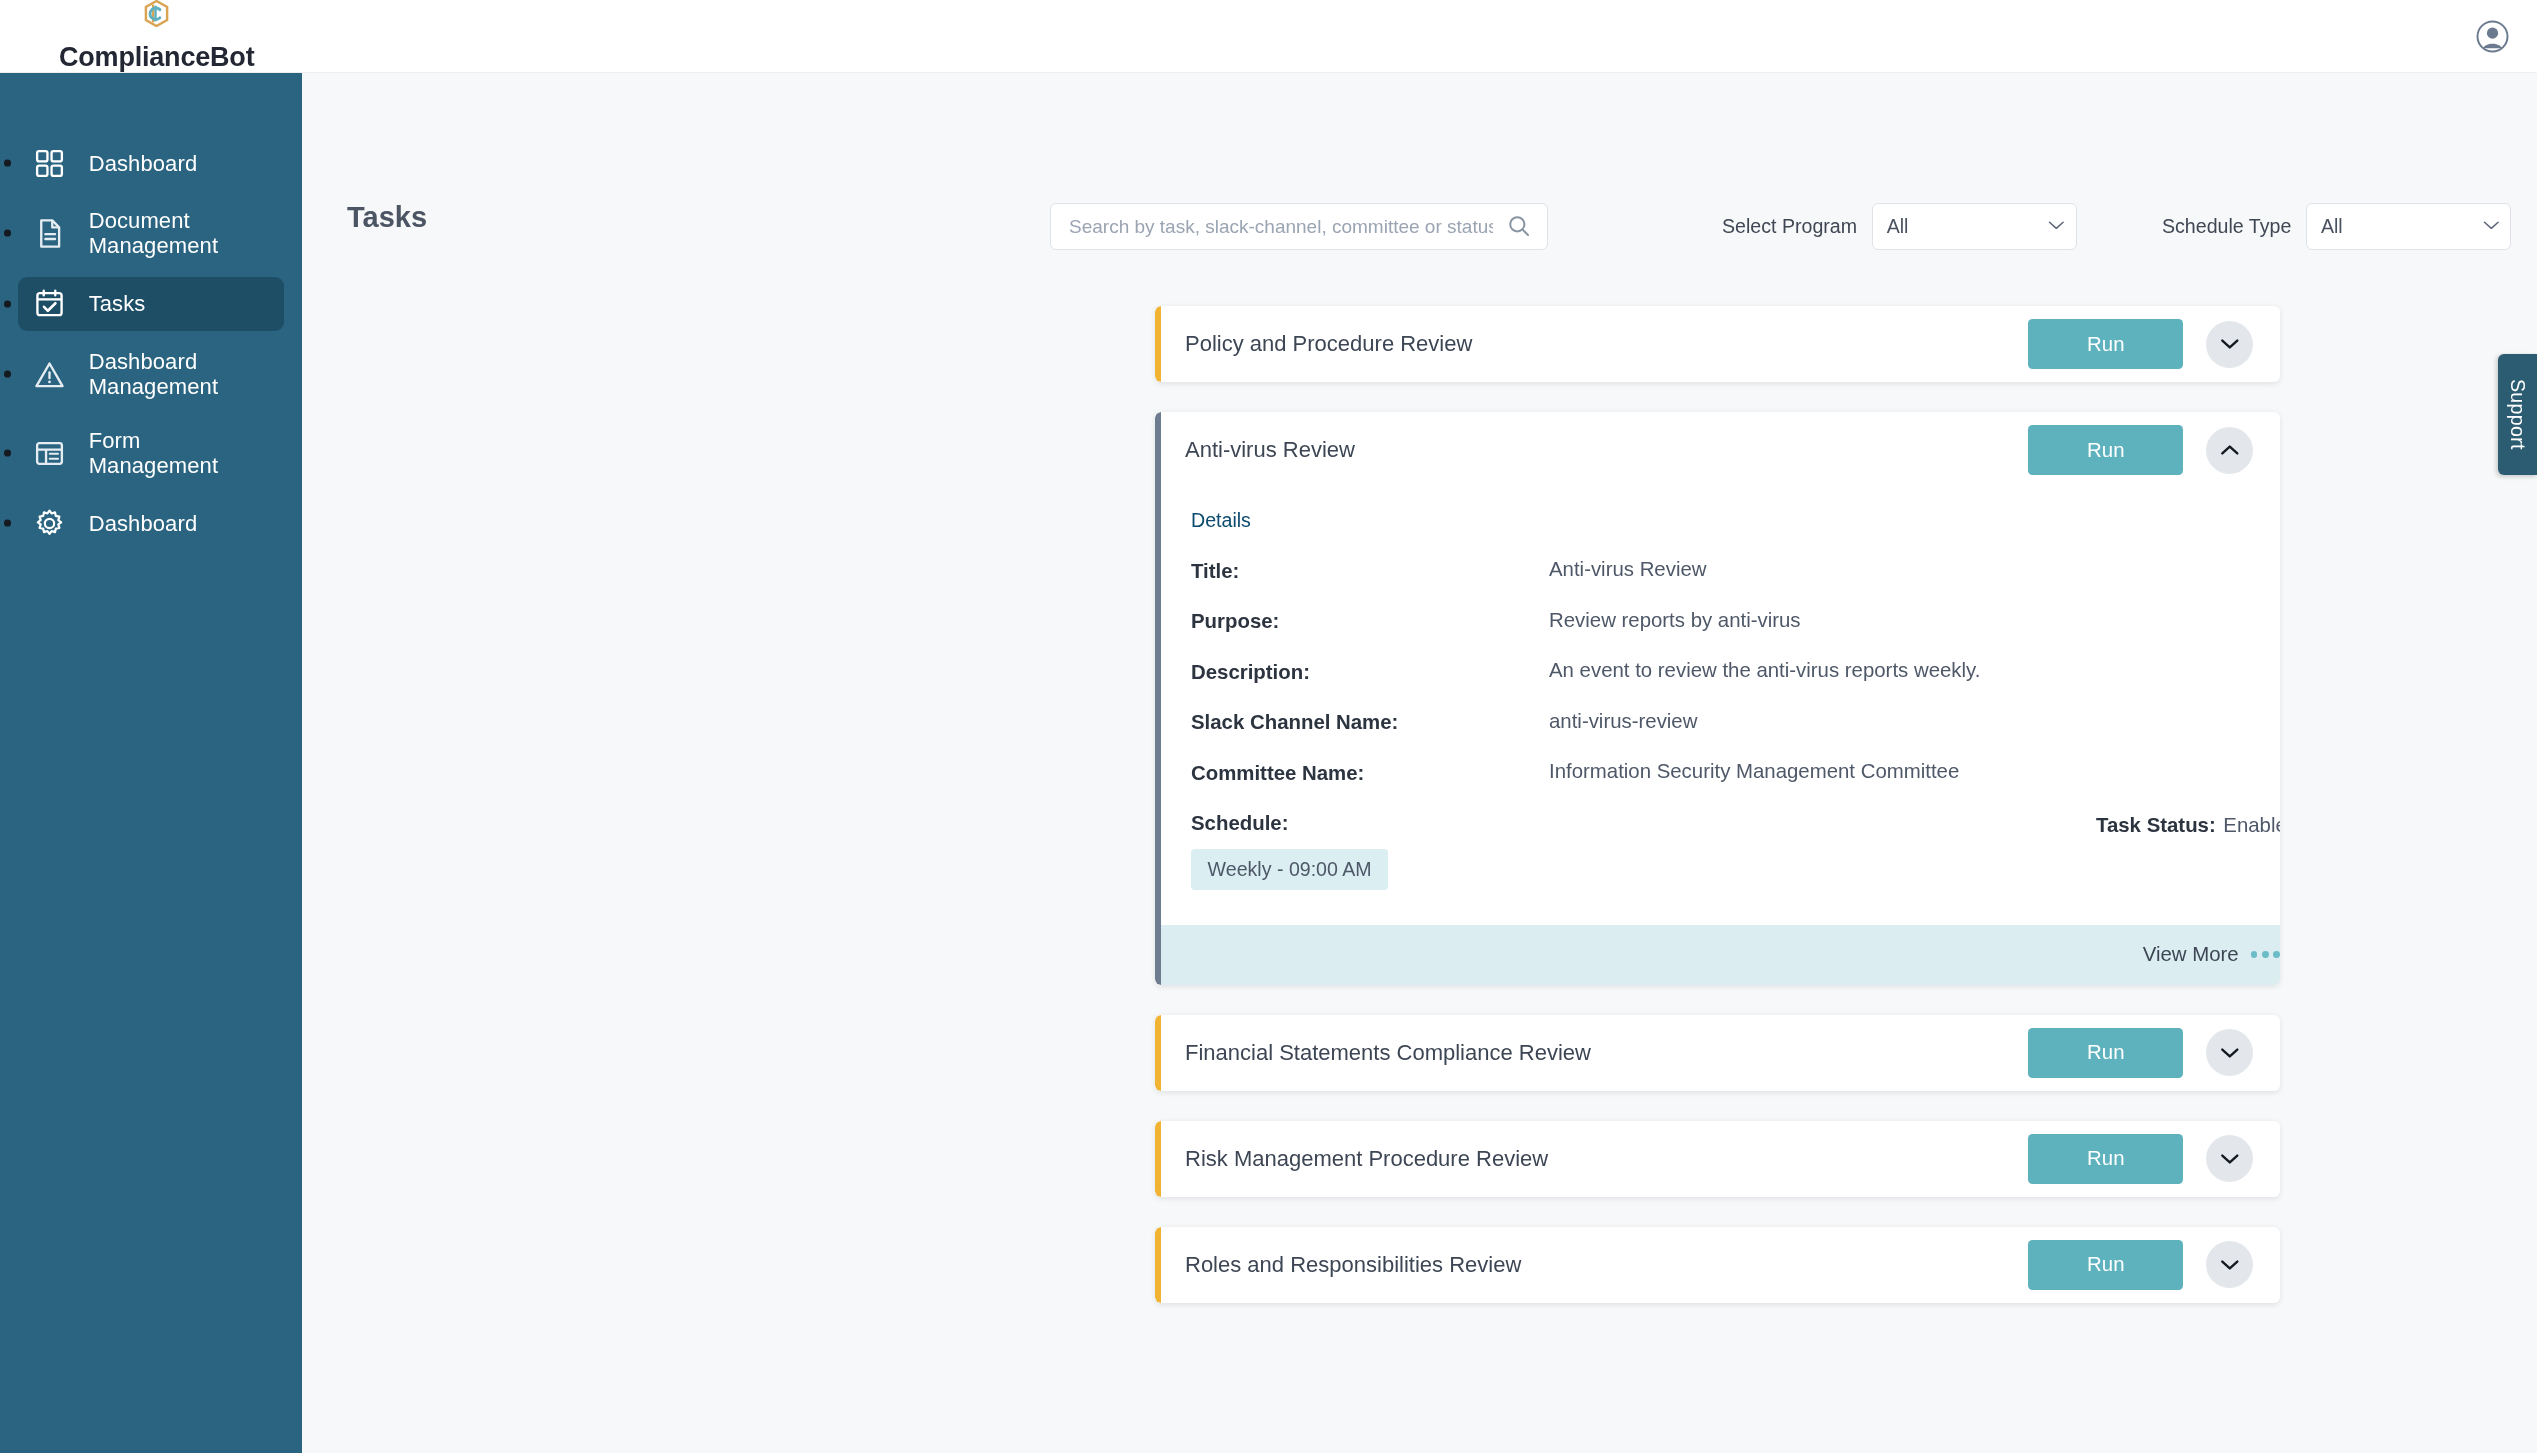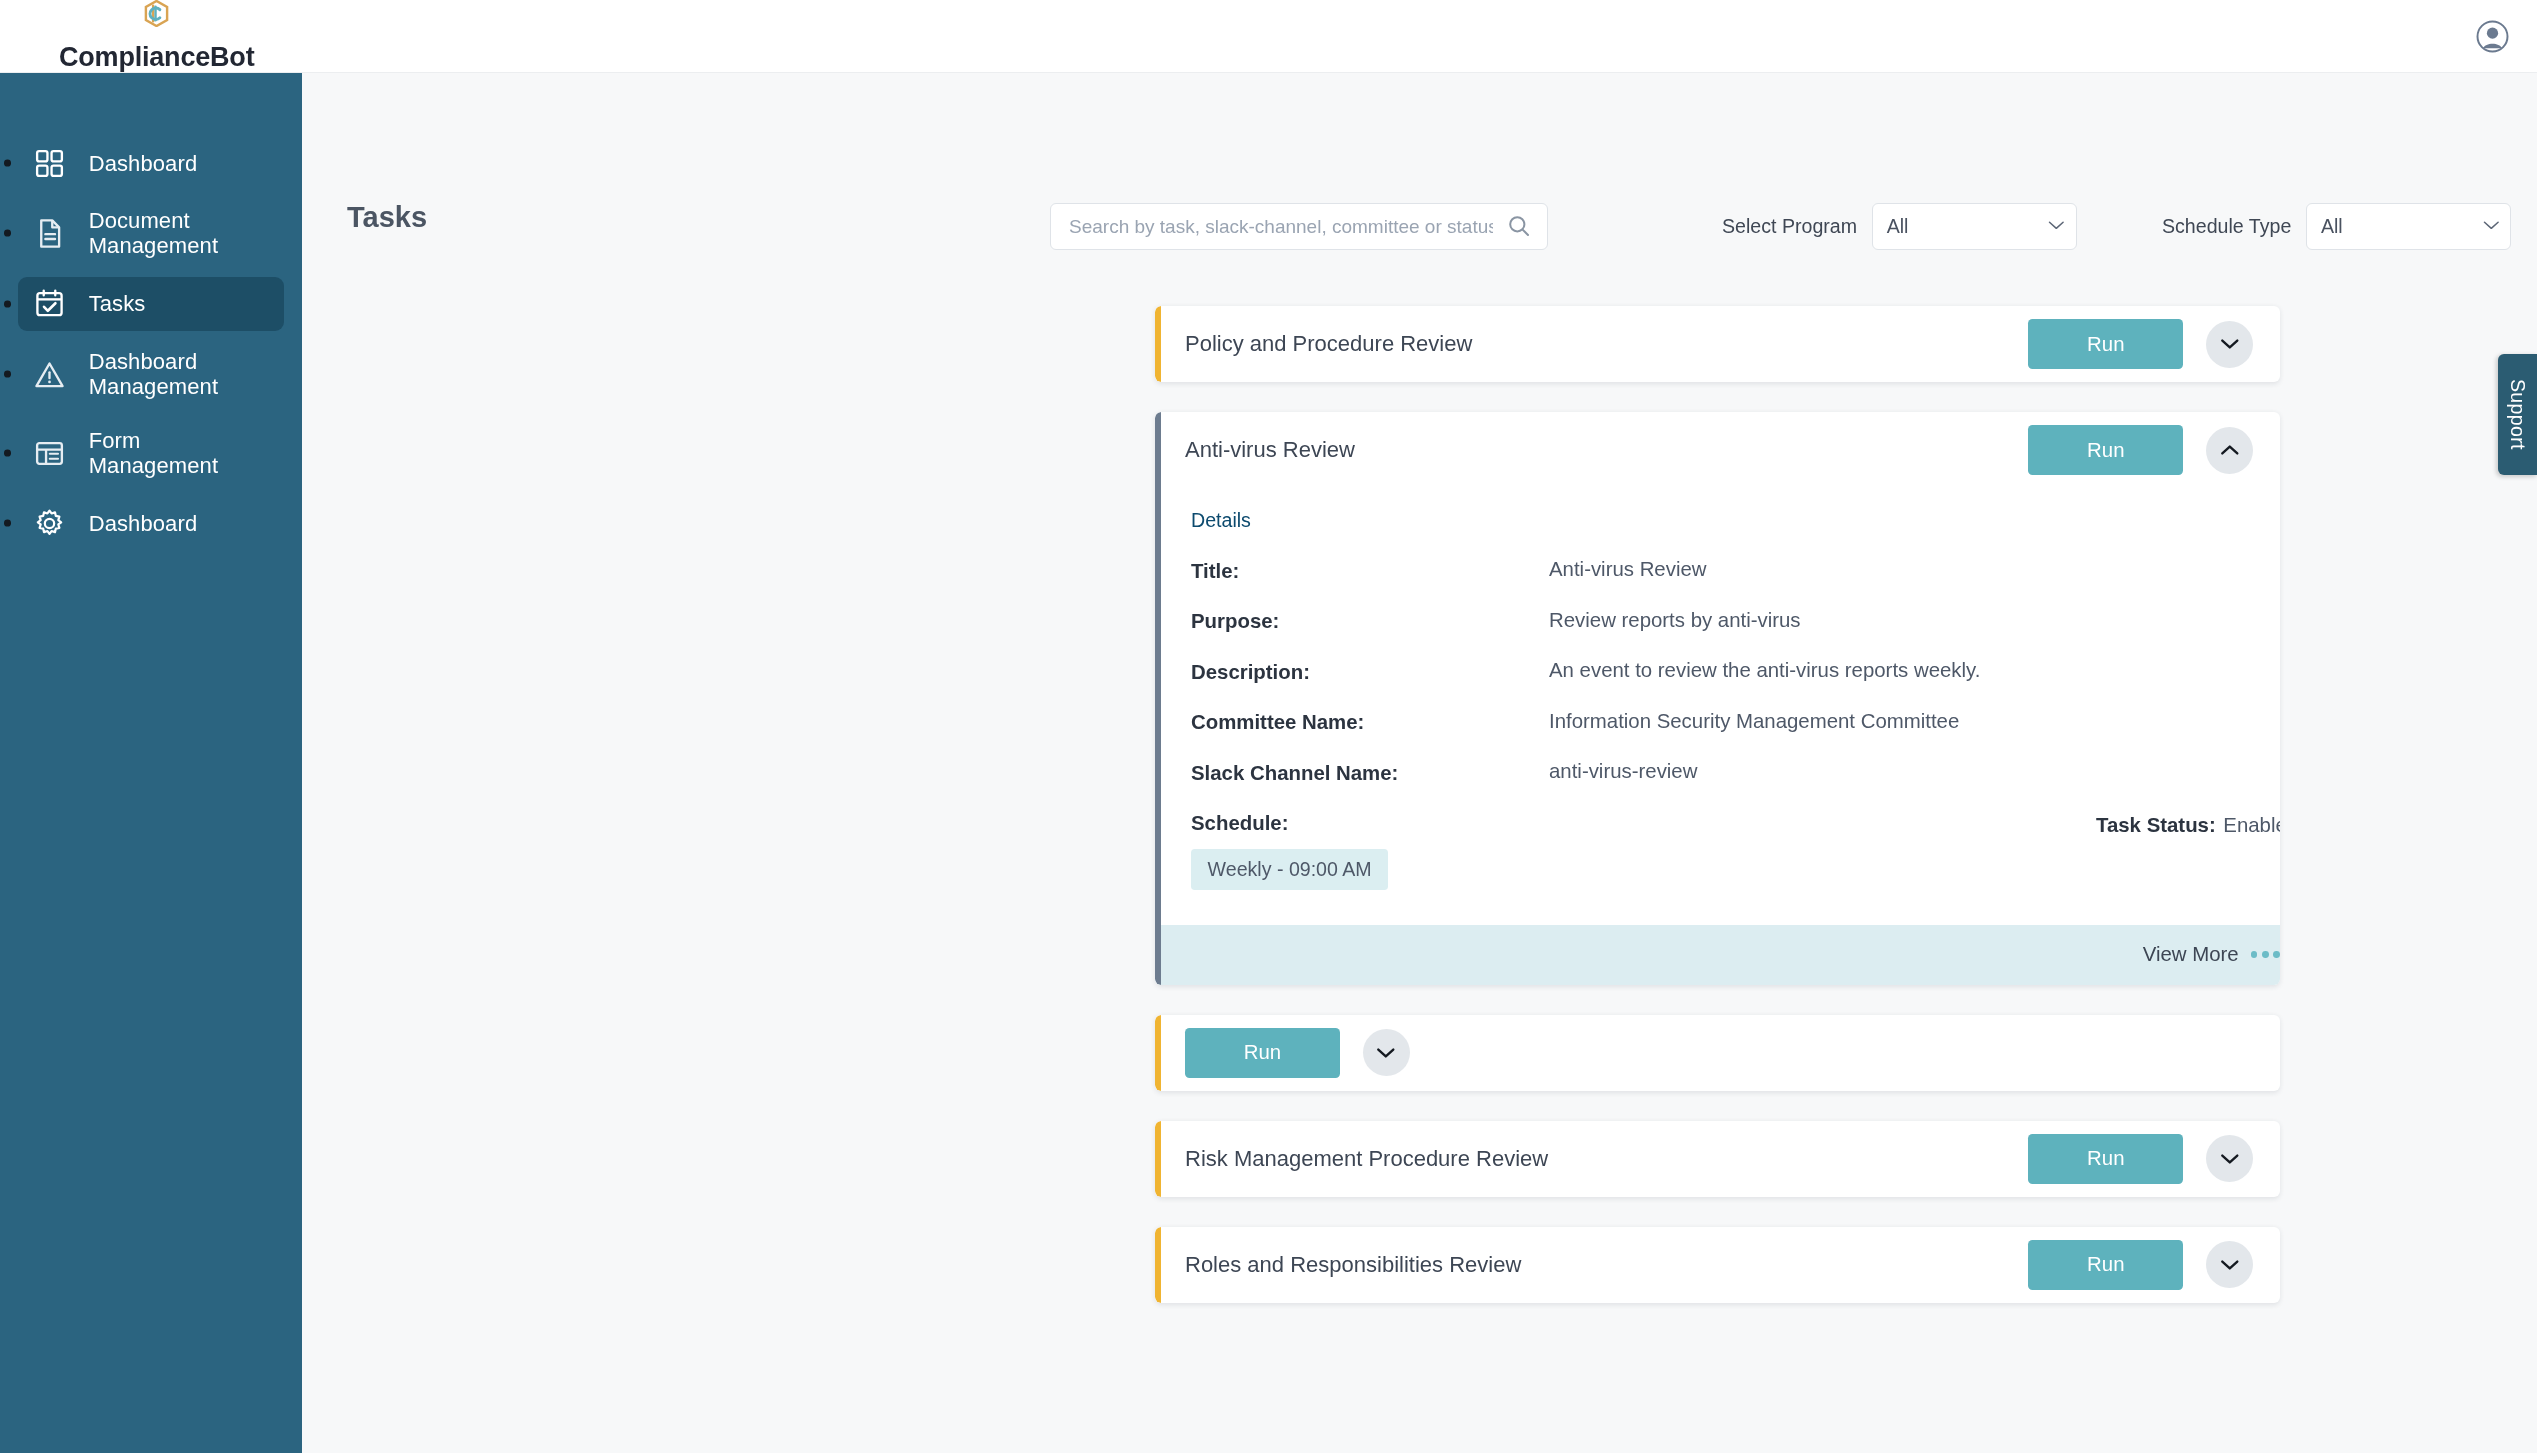--- a/index.html
+++ b/index.html
@@ -384,27 +384,27 @@
           <div class="detail-key">Purpose:</div>
           <div class="detail-val">Review reports by anti-virus</div>
         </div>
 
         <div class="detail-row">
           <div class="detail-key">Description:</div>
           <div class="detail-val">An event to review the anti-virus reports weekly.</div>
         </div>
 
         <div class="detail-row">
+          <div class="detail-key">Slack Channel Name:</div>
+          <div class="detail-val">anti-virus-review</div>
+        </div>
+
+        <div class="detail-row">
           <div class="detail-key">Committee Name:</div>
           <div class="detail-val">Information Security Management Committee</div>
-        </div>
-
-        <div class="detail-row">
-          <div class="detail-key">Slack Channel Name:</div>
-          <div class="detail-val">anti-virus-review</div>
         </div>
 
         <div class="detail-row schedule-row">
           <div class="detail-key">Schedule:</div>
           <div class="status-inline">
             <b>Task Status:</b><span>Enabled</span>
           </div>
         </div>
 
         <div class="schedule-badge">Weekly - 09:00 AM</div>
@@ -415,20 +415,21 @@
         <span class="dots">
             <i></i>
             <i></i>
             <i></i>
           </span>
       </div>
     </div>
 
     <div class="card">
       <div class="card-head">
+        <div class="card-title">Financial Statements Compliance Review</div>
         <button class="run-btn">Run</button>
         <button class="chev-btn">
           <svg viewBox="0 0 26 16">
             <path d="M3 3.5 L13 12.5 L23 3.5" fill="none" stroke="#151a21" stroke-width="3.2" stroke-linecap="round" stroke-linejoin="round"></path>
           </svg>
         </button>
       </div>
     </div>
 
     <div class="card">

